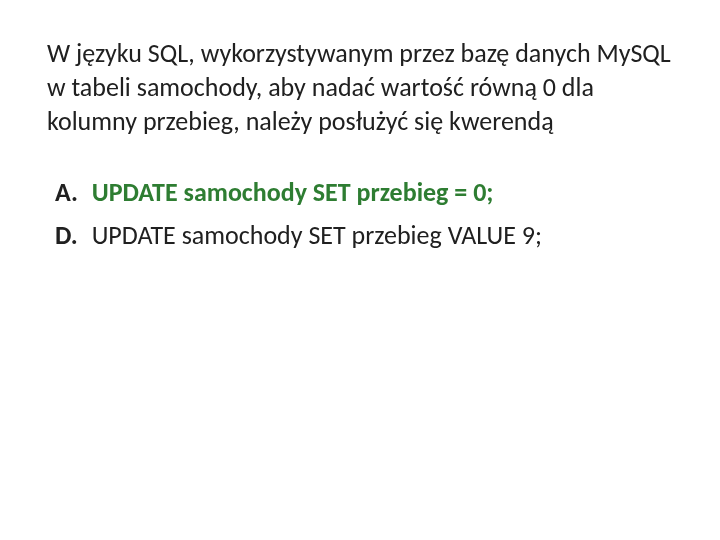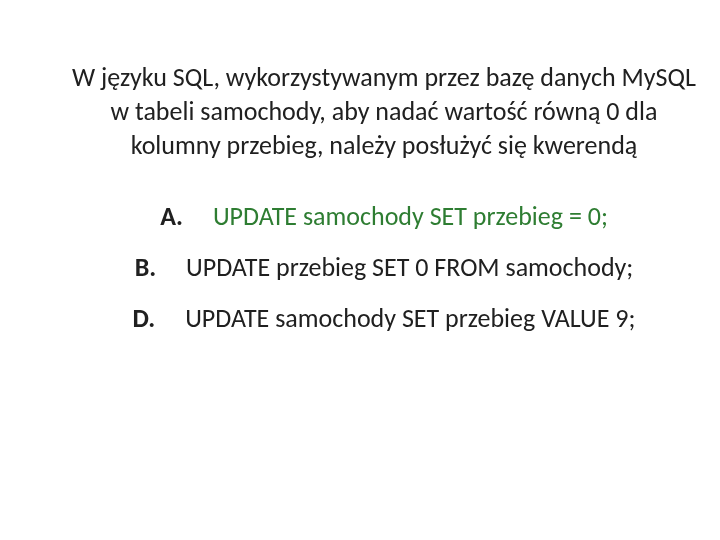--- a/index.html
+++ b/index.html
@@ -1,19 +1,18 @@
 <!DOCTYPE html>
 <html><head>
   <meta charset="utf-8">
   <style>
     * {
-      margin: 12px;
+      margin: 4px;
       padding: 0;
       box-sizing: border-box;
-      text-align: center;
     }
     body {
       width: 720px;
       height: 540px;
       background: #ffffff;
       font-family: Calibri, Arial, sans-serif;
       padding: 25px 35px;
       color: #202020;
     }
     .question {
@@ -31,34 +30,30 @@
     }
     .option-label {
       font-weight: bold;
       color: #202020;
     }
     .option-text {
       color: #202020;
     }
     .correct {
       color: #2e7d32;
-      font-weight: normal;
+      font-weight: bold;
     }
   </style>
 </head>
 <body>
 
 <div class="question">W języku SQL, wykorzystywanym przez bazę danych MySQL w tabeli samochody, aby nadać wartość równą 0 dla kolumny przebieg, należy posłużyć się kwerendą</div>
 
 <div class="options">
   <div class="option">
     <span class="option-label">A.</span>
     <span class="option-text correct">UPDATE samochody SET przebieg = 0;</span>
   </div>
   <div class="option">
-    <span class="option-label">B.</span>
-    <span class="option-text">UPDATE przebieg SET 0 FROM samochody;</span>
-  </div>
-  <div class="option">
     <span class="option-label">D.</span>
     <span class="option-text">UPDATE samochody SET przebieg VALUE 9;</span>
   </div>
 </div>
 
 </body></html>

